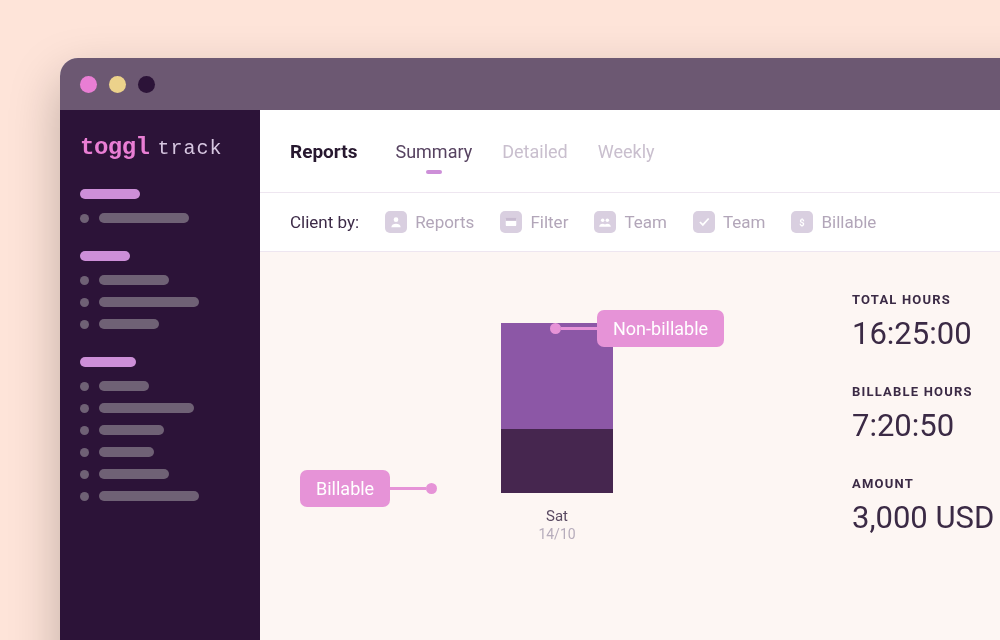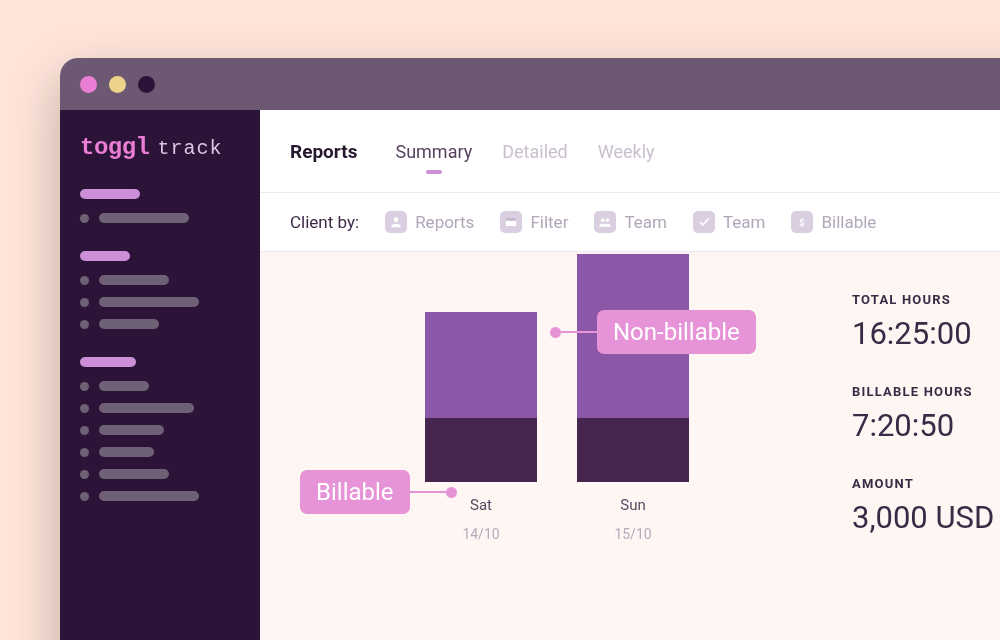--- a/index.html
+++ b/index.html
@@ -124,31 +124,31 @@
     height: 260px;
     position: relative;
     justify-content: center;
   }
   .bar-col { width: 112px; display: flex; flex-direction: column; align-items: center; }
   .bar { width: 112px; display: flex; flex-direction: column; justify-content: flex-end; }
   .seg-top { background: #8c57a6; }
   .seg-bot { background: #46264f; }
   .bar-labels { text-align: center; margin-top: 14px; }
   .bar-day { font-size: 15px; color: #5a4a62; }
-  .bar-date { font-size: 14px; color: #b6acbb; margin-top: 12px; }
+  .bar-date { font-size: 14px; color: #b6acbb; margin-top: 1px; }
 
   
   .callout {
     position: absolute;
     display: flex; align-items: center;
   }
   .callout-pill {
     background: #e693d7;
     color: #fff;
-    font-size: 24px;
+    font-size: 18px;
     padding: 8px 16px;
     border-radius: 7px;
     white-space: nowrap;
   }
   .callout-line {
     height: 2.5px; background: #e693d7;
   }
   .callout-dot {
     width: 11px; height: 11px; border-radius: 50%;
     background: #e693d7;
@@ -313,30 +313,20 @@
                 <div class="bar-col">
                   <div class="bar" style="height: 170.444px;">
                     <div class="seg-top" style="height: 106.889px;"></div>
                     <div class="seg-bot" style="height: 63.5556px;"></div>
                   </div>
                   <div class="bar-labels">
                     <div class="bar-day">Sat</div>
                     <div class="bar-date">14/10</div>
                   </div>
                 </div>
-                <div class="bar-col">
-                  <div class="bar" style="height: 228.222px;">
-                    <div class="seg-top" style="height: 164.667px;"></div>
-                    <div class="seg-bot" style="height: 63.5556px;"></div>
-                  </div>
-                  <div class="bar-labels">
-                    <div class="bar-day">Sun</div>
-                    <div class="bar-date">15/10</div>
-                  </div>
-                </div>
               </div>
 
             <div class="callout" style="left:290px; top:58px;">
               <span class="callout-dot"></span>
               <span class="callout-line" style="width:36px"></span>
               <span class="callout-pill">Non-billable</span>
             </div>
 
             <div class="callout" style="left:40px; top:218px;">
               <span class="callout-pill">Billable</span>

